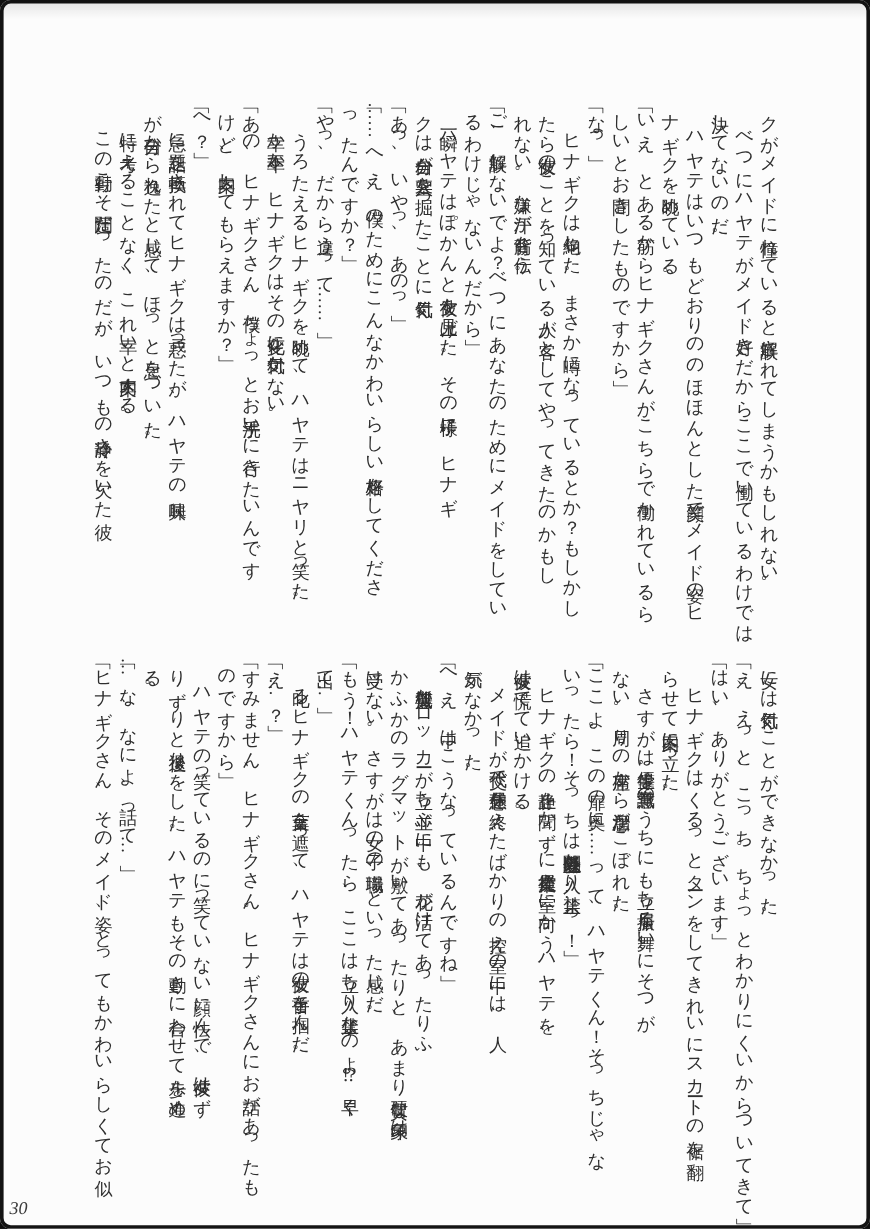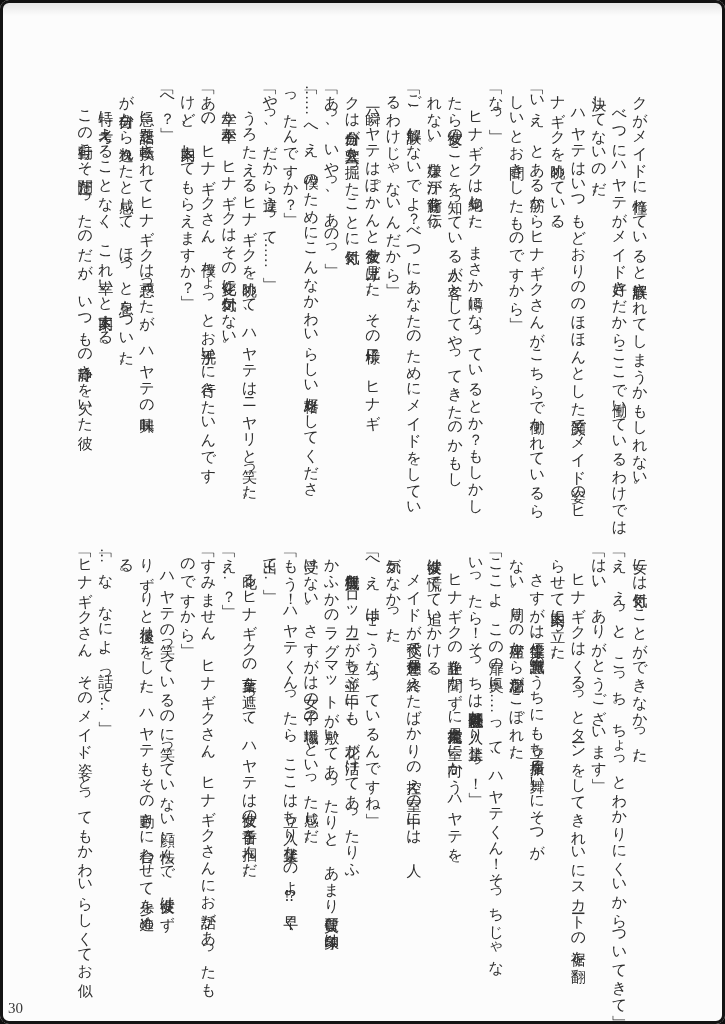--- a/index.html
+++ b/index.html
@@ -46,20 +46,21 @@
     line-height: 20.55px;
     white-space: nowrap;
   }
   .page-number {
     position: absolute;
     left: 8px;
     top: 1000px;
     font-size: 15px;
     line-height: 1.1;
     color: #3a3a3a;
+    font-style: italic;
   }
 </style>
 </head>
 <body>
 
 <div class="page">
   <div class="text-block top">
       <div class="tcol">クがメイドに憧れていると誤解されてしまうかもしれない。</div>
       <div class="tcol">　べつにハヤテがメイド好きだからここで働いているわけでは</div>
       <div class="tcol">決してないのだ。</div>

